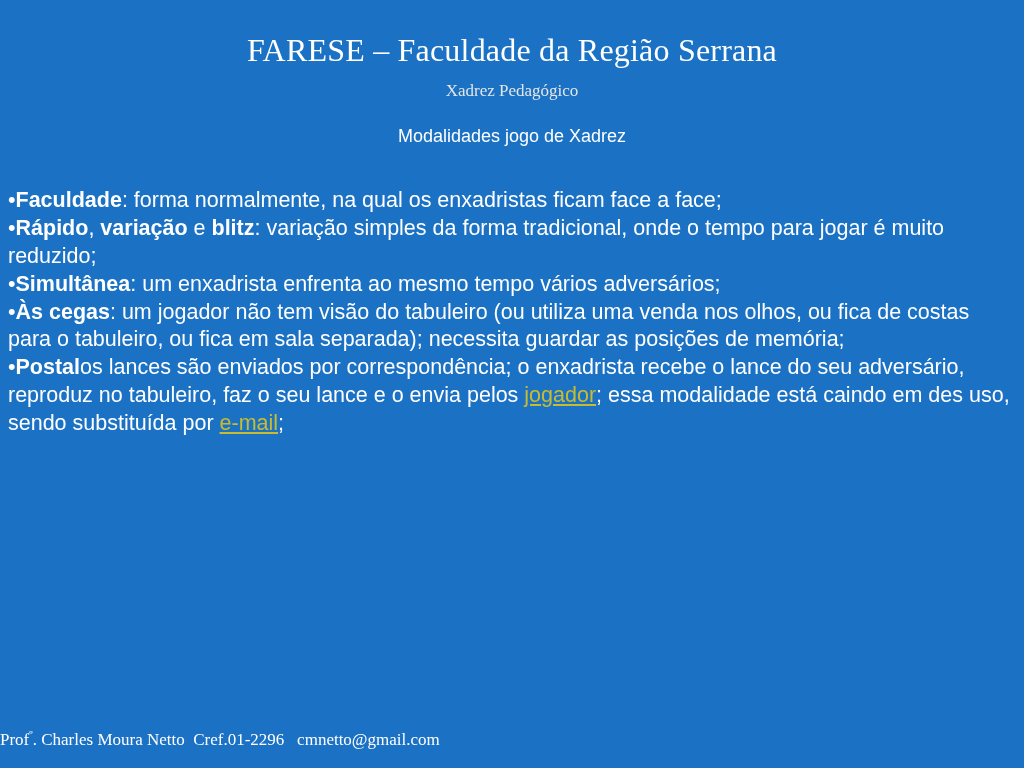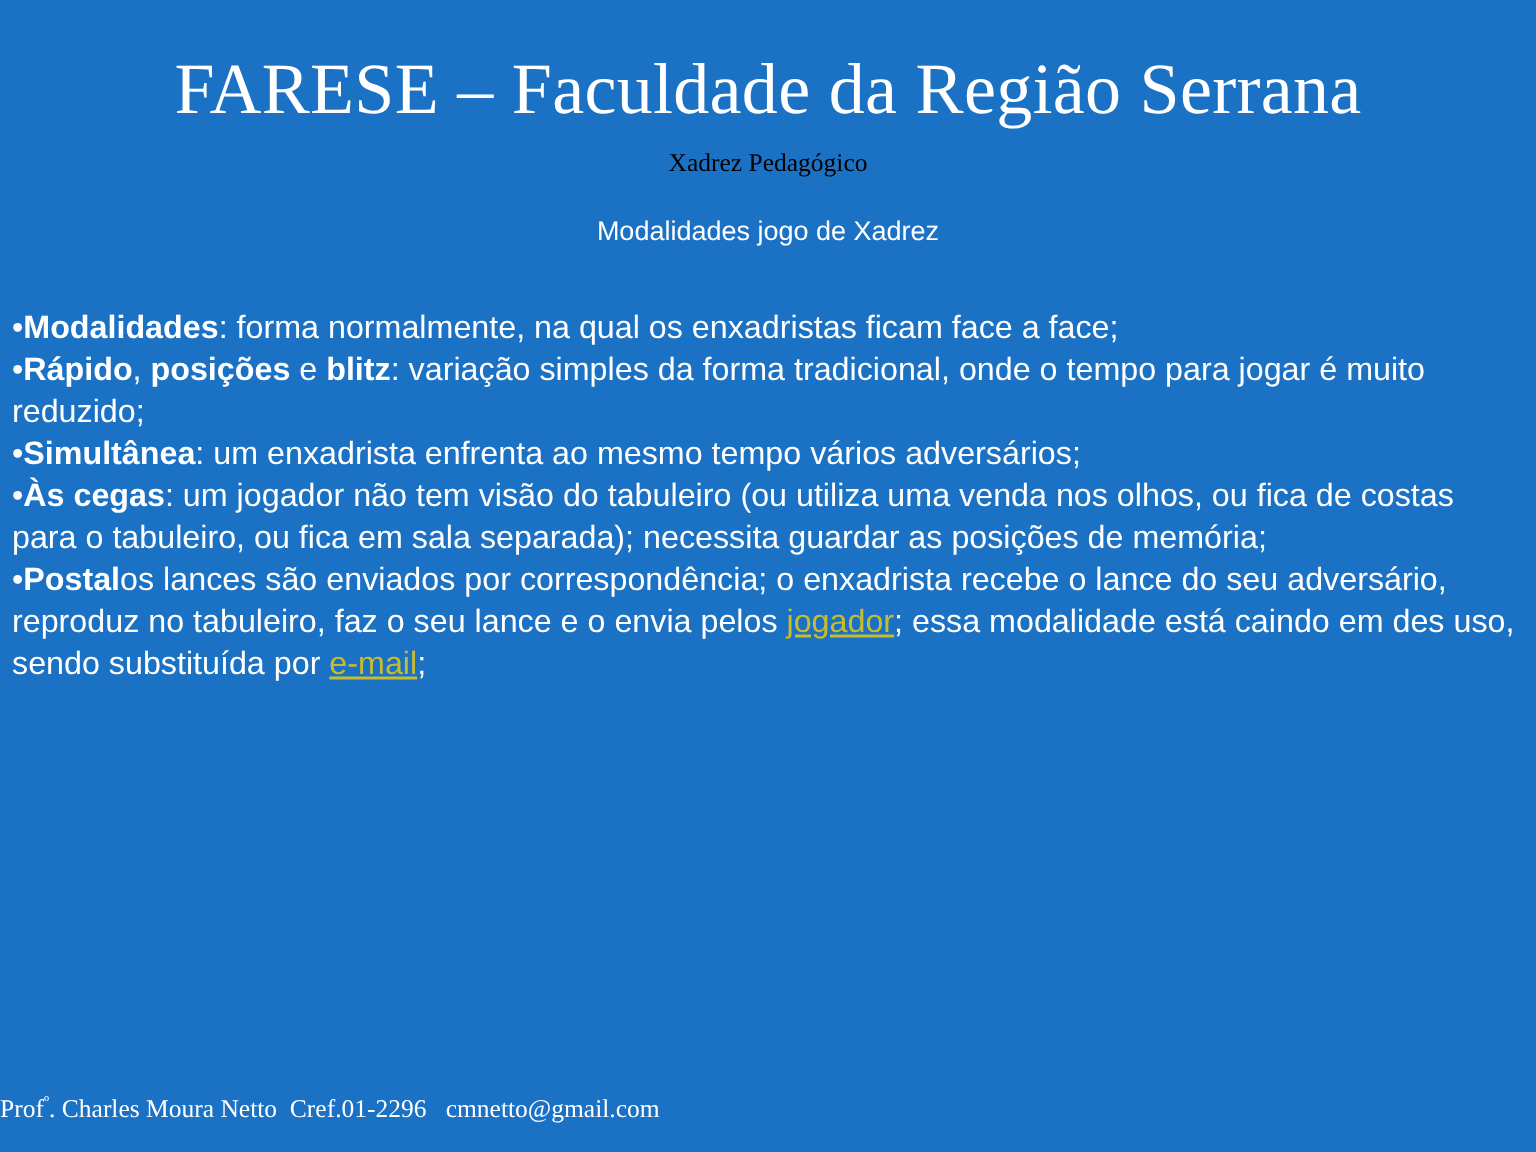--- a/index.html
+++ b/index.html
@@ -16,28 +16,28 @@
   .slide {
     position: relative;
     width: 1024px;
     height: 768px;
     box-sizing: border-box;
   }
   .title {
     text-align: center;
     color: #ffffff;
     font-family: "Liberation Serif", serif;
-    font-size: 48px;
+    font-size: 32px;
     line-height: 1.15;
     padding-top: 32px;
     letter-spacing: 0.2px;
   }
   .subtitle {
     text-align: center;
-    color: #000000;
+    color: #e5e5e5;
     font-family: "Liberation Serif", serif;
     font-size: 17px;
     padding-top: 12px;
   }
   .section-heading {
     text-align: center;
     color: #ffffff;
     font-family: "Liberation Sans", sans-serif;
     font-size: 18px;
     padding-top: 25px;
@@ -87,24 +87,24 @@
 <div class="slide">
 
   <div class="title">FARESE – Faculdade da Região Serrana</div>
 
   <div class="subtitle">Xadrez Pedagógico</div>
 
   <div class="section-heading">Modalidades jogo de Xadrez</div>
 
   <div class="body-block">
 
-    <p class="para"><span class="bullet">•</span><b>Modalidades</b><span>: forma normalmente, na qual os enxadristas ficam face a face;</span></p>
+    <p class="para"><span class="bullet">•</span><b>Faculdade</b><span>: forma normalmente, na qual os enxadristas ficam face a face;</span></p>
 
 
-    <p class="para"><span class="bullet">•</span><b>Rápido</b><span>, </span><b>posições</b><span> e </span><b>blitz</b><span>: variação simples da forma tradicional, onde o tempo para jogar é muito reduzido;</span></p>
+    <p class="para"><span class="bullet">•</span><b>Rápido</b><span>, </span><b>variação</b><span> e </span><b>blitz</b><span>: variação simples da forma tradicional, onde o tempo para jogar é muito reduzido;</span></p>
 
     <p class="para"><span class="bullet">•</span><b>Simultânea</b><span>: um enxadrista enfrenta ao mesmo tempo vários adversários;</span></p>
 
     <p class="para"><span class="bullet">•</span><b>Às cegas</b><span>: um jogador não tem visão do tabuleiro (ou utiliza uma venda nos olhos, ou fica de costas para o tabuleiro, ou fica em sala separada); necessita guardar as posições de memória;</span></p>
 
     <p class="para"><span class="bullet">•</span><b>Postal</b><span>os lances são enviados por correspondência; o enxadrista recebe o lance do seu adversário, reproduz no tabuleiro, faz o seu lance e o envia pelos </span><a class="link" href="#">jogador</a><span>; essa modalidade está caindo em des uso, sendo substituída por </span><a class="link" href="#">e-mail</a><span>;</span></p>
 
 
   </div>
 

